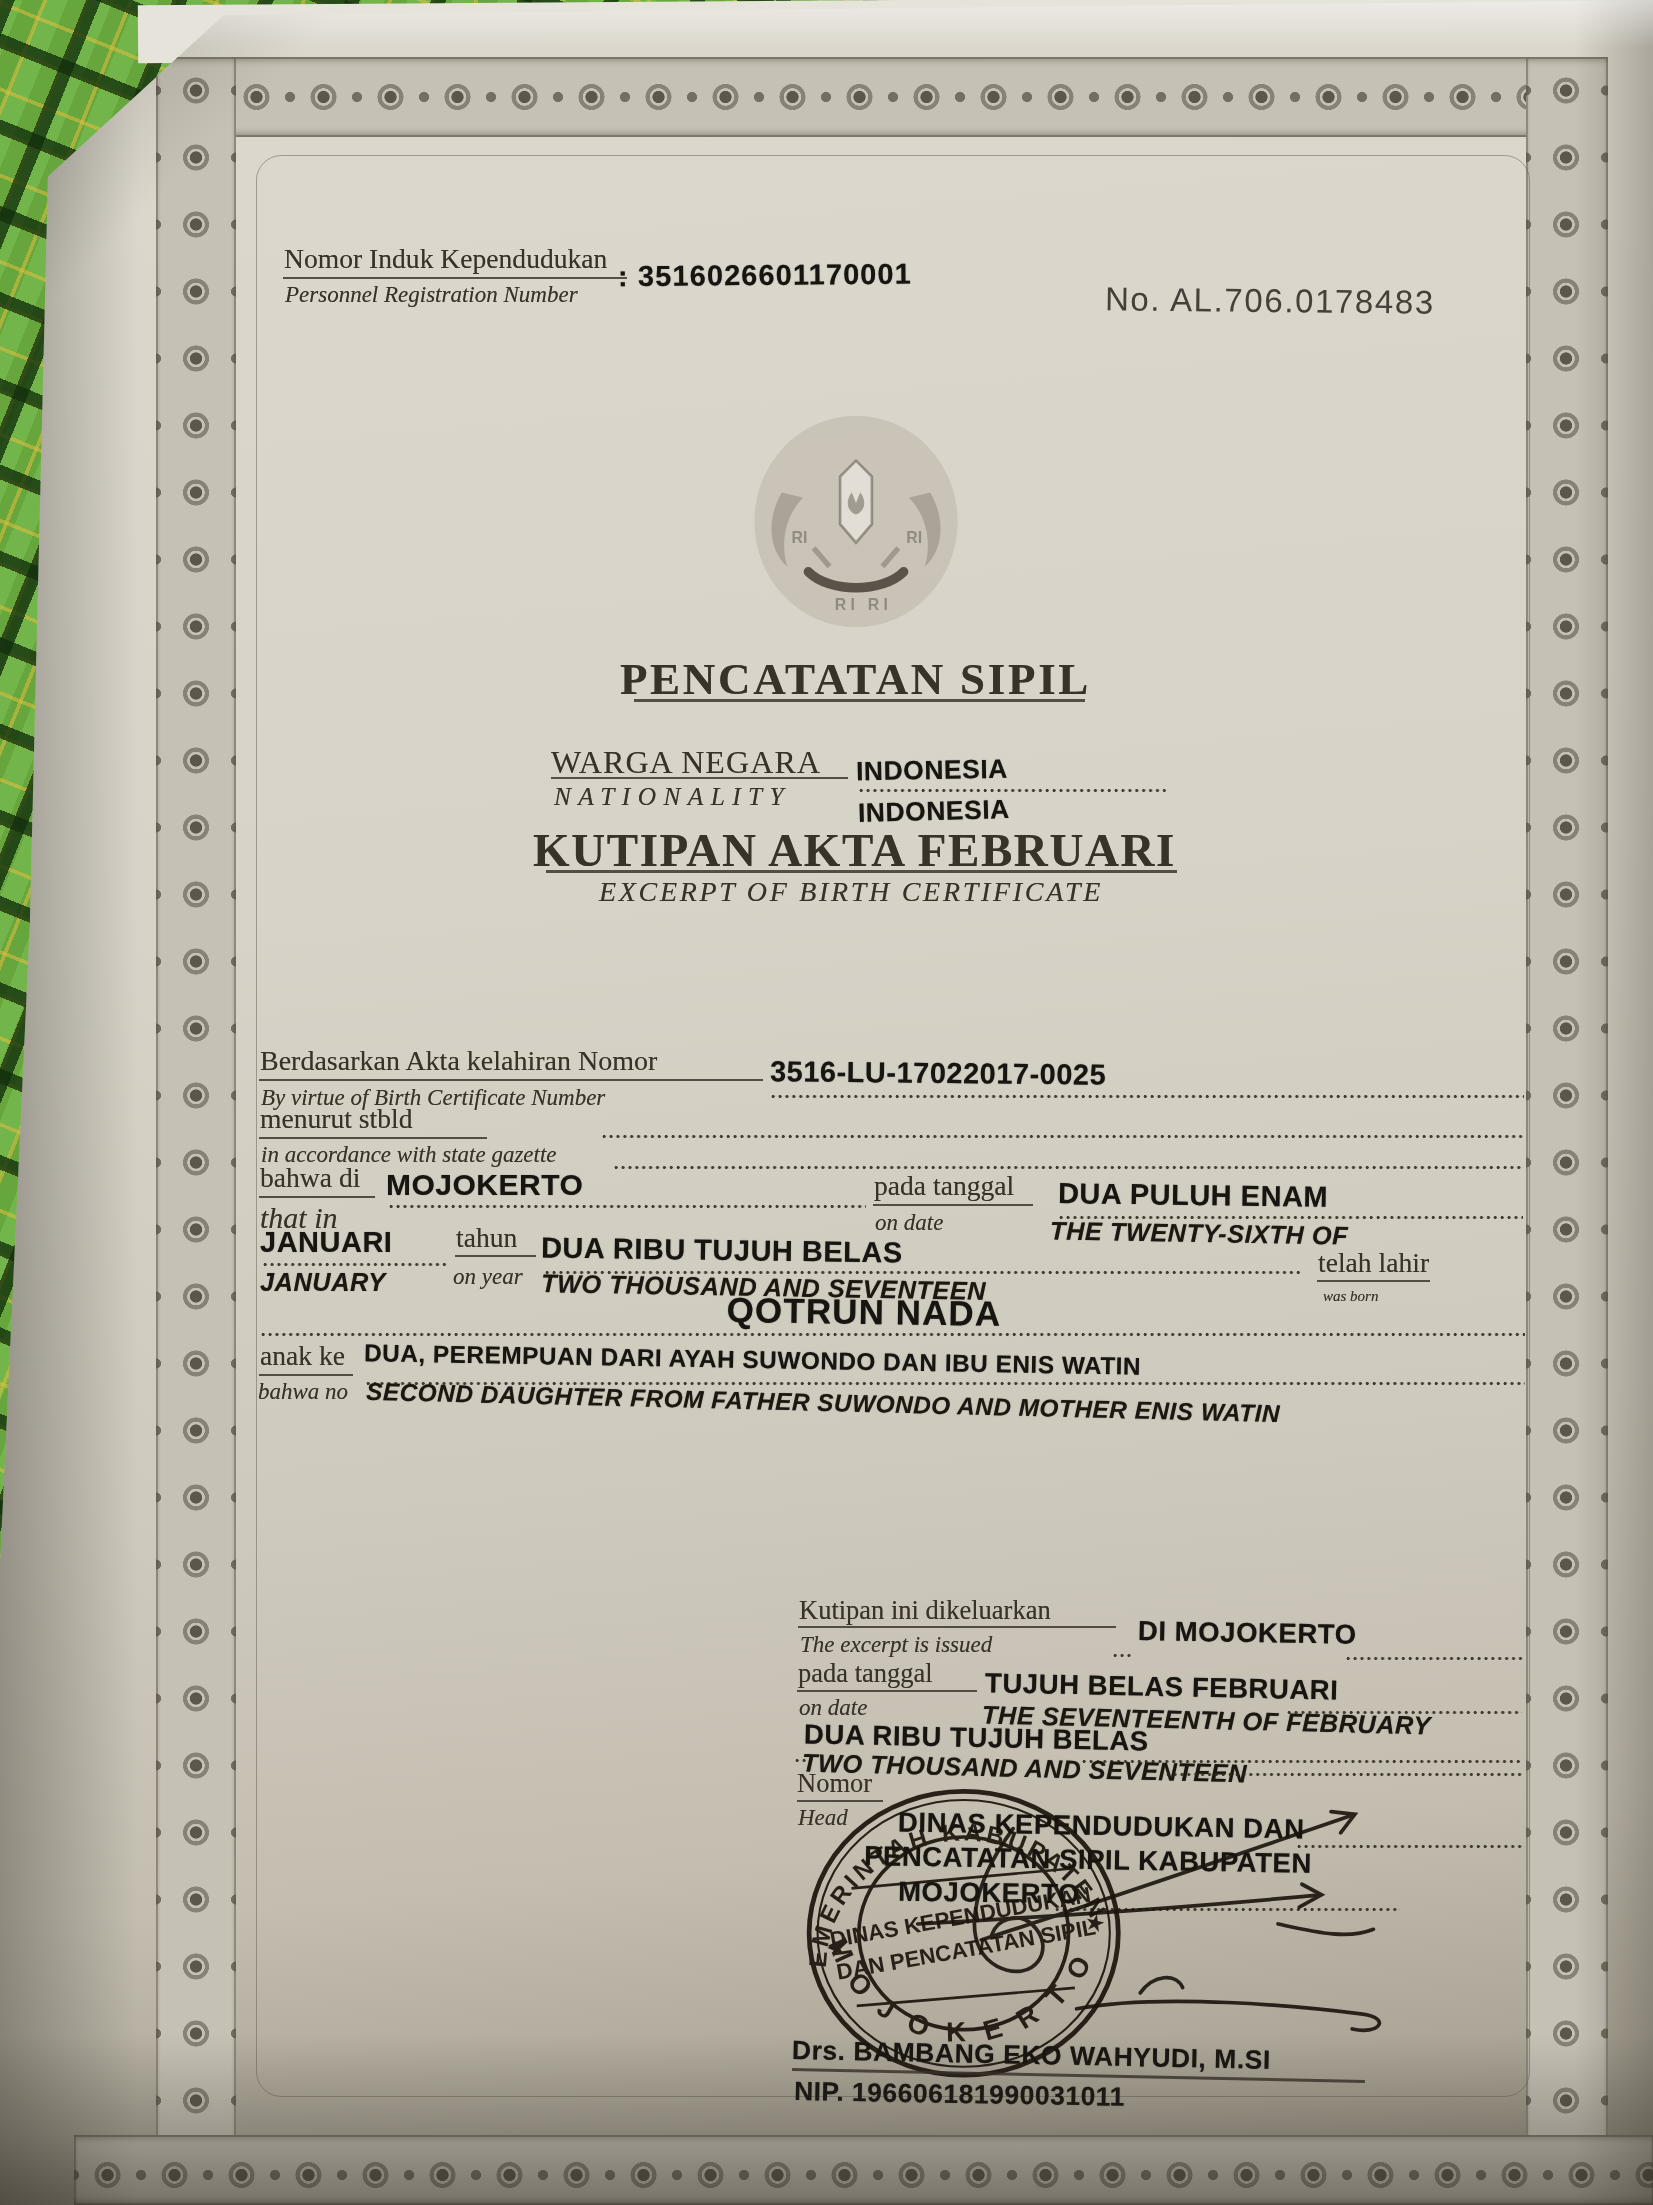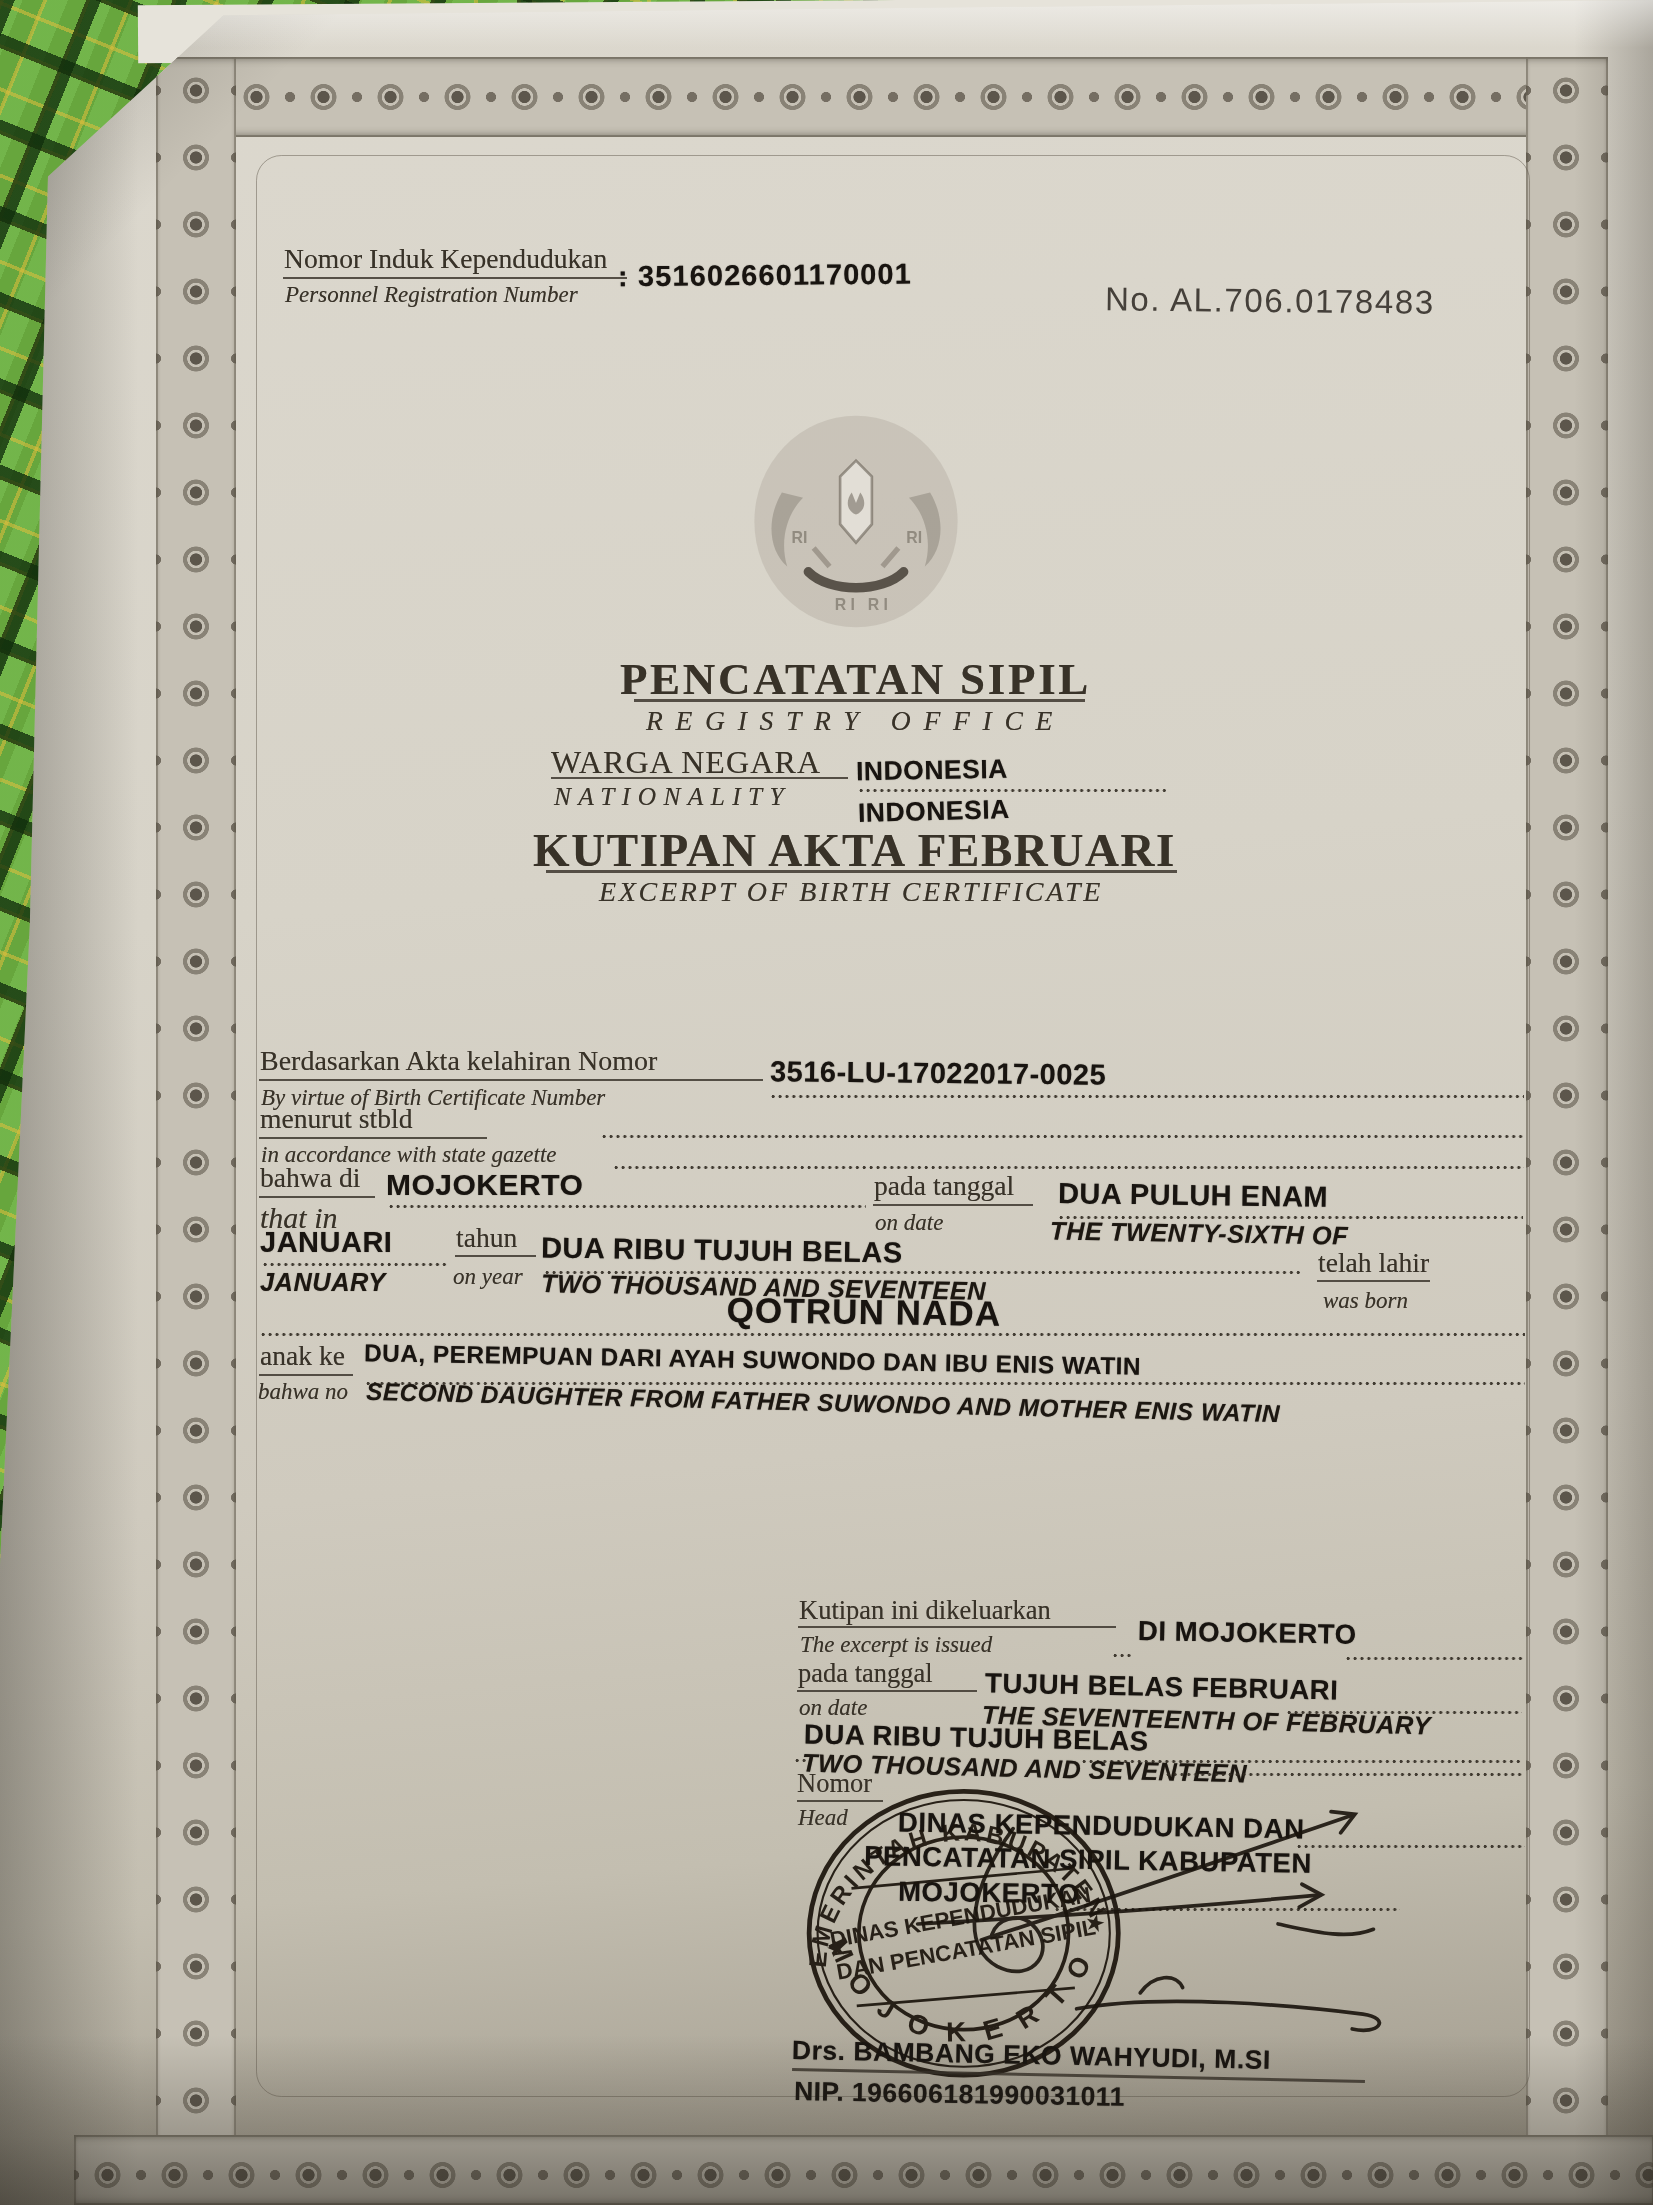--- a/index.html
+++ b/index.html
@@ -65,21 +65,20 @@
   </svg>
 
   <div class="abs serif" style="left:284px;top:243px;font-size:27.6px;">Nomor Induk Kependudukan</div>
   <div class="abs rule" style="left:283px;top:277px;width:344px;"></div>
   <div class="abs serif it" style="left:285px;top:282px;font-size:23px;">Personnel Registration Number</div>
   <div class="abs typed" style="left:618px;top:259px;font-size:29px;letter-spacing:1.1px;transform:rotate(-.5deg);">: 3516026601170001</div>
   <div class="abs" style="left:1105px;top:282px;font-size:33px;font-family:'Liberation Sans','DejaVu Sans',sans-serif;color:#45403a;letter-spacing:1.6px;transform:rotate(.6deg);white-space:nowrap;">No. AL.706.0178483</div>
 
   <div class="abs serif ctr" style="left:535px;top:653px;width:641px;font-size:45px;font-weight:700;letter-spacing:2.7px;">PENCATATAN SIPIL</div>
   <div class="abs rule" style="left:634px;top:699px;width:451px;height:2.7px;"></div>
-  <div class="abs serif it ctr" style="left:535px;top:705px;width:641px;font-size:27.6px;letter-spacing:12.7px;">REGISTRY OFFICE</div>
 
   <div class="abs serif" style="left:551px;top:744px;font-size:32px;letter-spacing:1.1px;">WARGA NEGARA</div>
   <div class="abs rule" style="left:551px;top:777px;width:297px;"></div>
   <div class="abs serif it" style="left:554px;top:782px;font-size:25.4px;letter-spacing:7.4px;">NATIONALITY</div>
   <div class="abs typed" style="left:856px;top:755px;font-size:26.5px;transform:rotate(-1deg);">INDONESIA</div>
   <div class="abs dots" style="left:859px;top:788px;width:307px;"></div>
   <div class="abs typed" style="left:858px;top:796px;font-size:26.5px;transform:rotate(-1.5deg);">INDONESIA</div>
 
   <div class="abs serif ctr" style="left:533px;top:823px;width:636px;font-size:47px;font-weight:700;letter-spacing:1.6px;">KUTIPAN AKTA FEBRUARI</div>
   <div class="abs rule" style="left:546px;top:870px;width:631px;height:2.7px;"></div>
@@ -114,21 +113,21 @@
   <div class="abs dots" style="left:263px;top:1262px;width:184px;"></div>
   <div class="abs serif" style="left:456px;top:1222px;font-size:27.6px;">tahun</div>
   <div class="abs rule" style="left:455px;top:1255px;width:81px;"></div>
   <div class="abs typed" style="left:541px;top:1234px;font-size:29px;transform:rotate(.8deg);">DUA RIBU TUJUH BELAS</div>
   <div class="abs dots" style="left:545px;top:1270px;width:758px;"></div>
   <div class="abs serif" style="left:1318px;top:1247px;font-size:27.6px;">telah lahir</div>
   <div class="abs rule" style="left:1317px;top:1280px;width:113px;"></div>
   <div class="abs typedit" style="left:260px;top:1268px;font-size:25.4px;">JANUARY</div>
   <div class="abs serif it" style="left:453px;top:1264px;font-size:23px;text-align:center;">on year</div>
   <div class="abs typedit" style="left:541px;top:1273px;font-size:25.4px;transform:rotate(1deg);">TWO THOUSAND AND SEVENTEEN</div>
-  <div class="abs serif it" style="left:1323px;top:1288px;font-size:23px;">was born</div>
+  <div class="abs serif it" style="left:1323px;top:1288px;font-size:15px;">was born</div>
 
   <div class="abs dots" style="left:261px;top:1332px;width:1264px;"></div>
   <div class="abs typed ctr" style="left:636px;top:1292px;width:456px;font-size:35px;letter-spacing:1.1px;transform:rotate(.8deg);">QOTRUN NADA</div>
 
   <div class="abs serif" style="left:260px;top:1340px;font-size:27.6px;">anak ke</div>
   <div class="abs rule" style="left:259px;top:1374px;width:94px;"></div>
   <div class="abs serif it" style="left:258px;top:1379px;font-size:23px;">bahwa no</div>
   <div class="abs typed" style="left:364px;top:1346px;font-size:24.4px;transform:rotate(1deg);">DUA, PEREMPUAN DARI AYAH SUWONDO DAN IBU ENIS WATIN</div>
   <div class="abs dots" style="left:366px;top:1381px;width:1159px;"></div>
   <div class="abs typedit" style="left:366px;top:1389px;font-size:24.4px;transform:rotate(1.4deg);">SECOND DAUGHTER FROM FATHER SUWONDO AND MOTHER ENIS WATIN</div>

